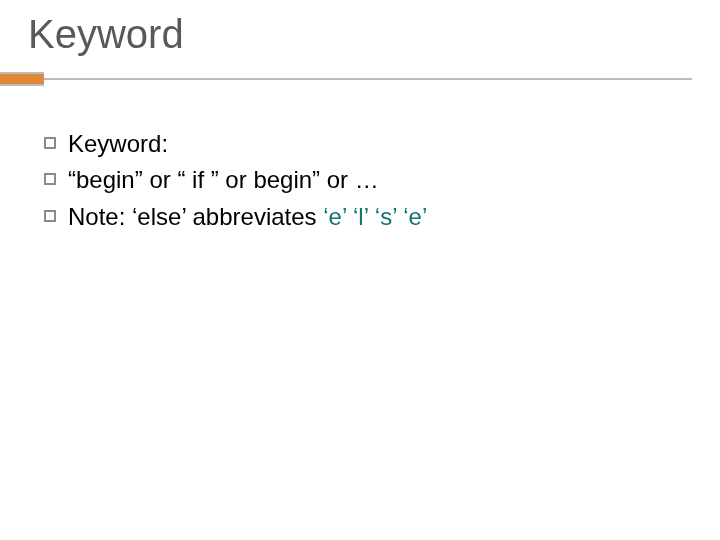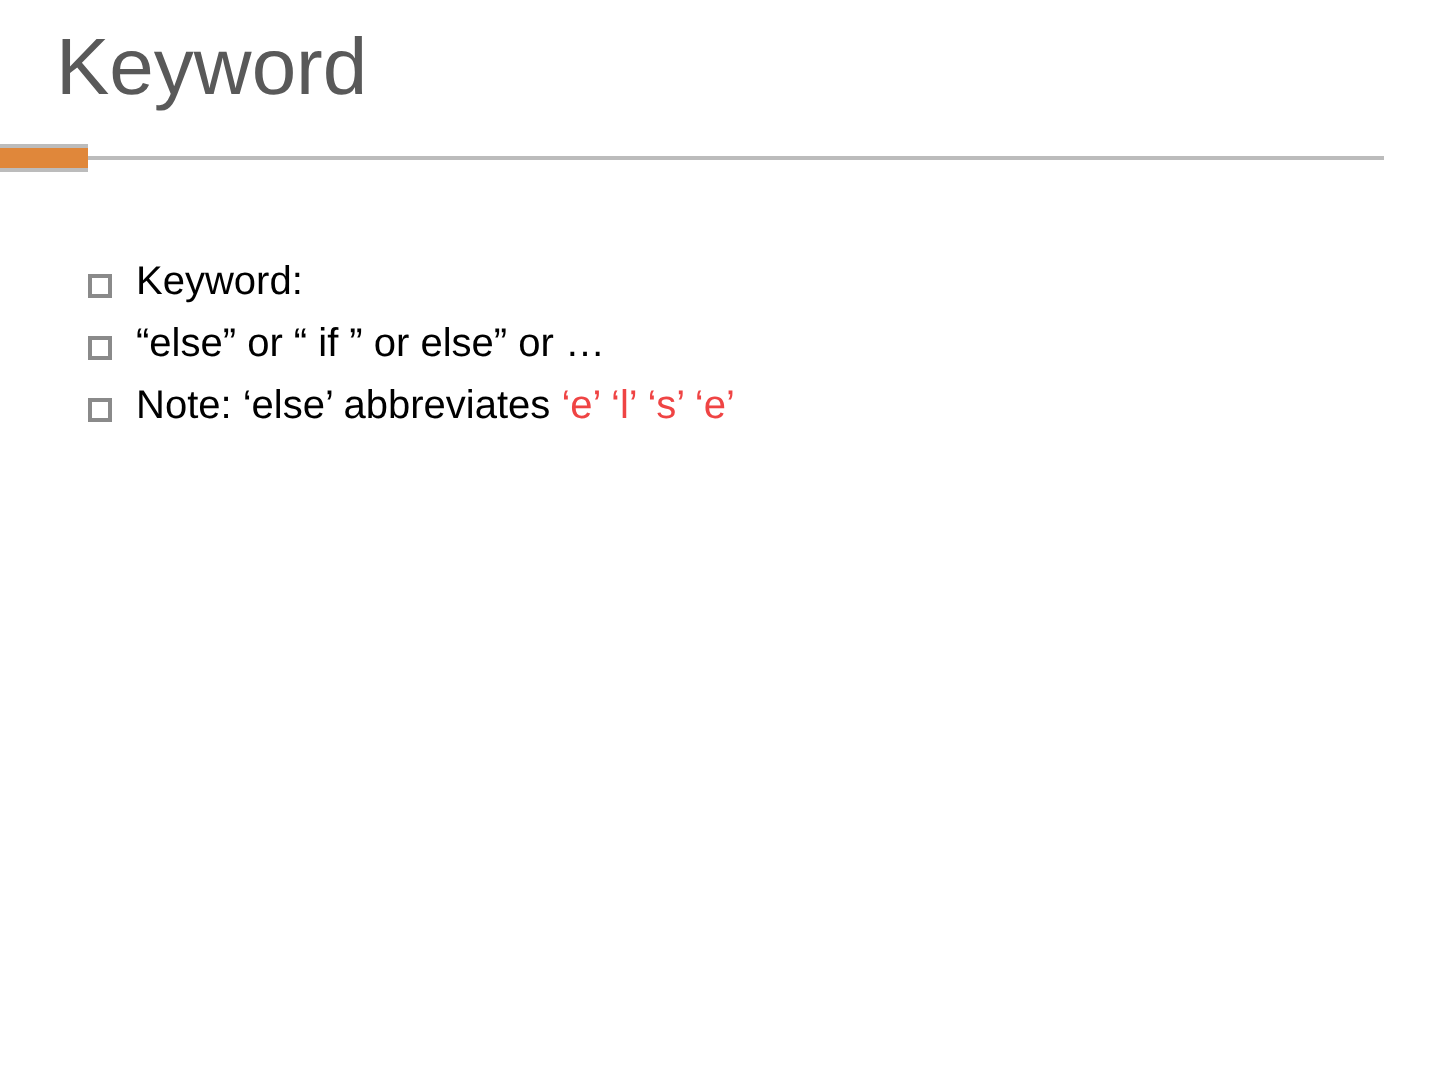--- a/index.html
+++ b/index.html
@@ -57,38 +57,38 @@
   .content {
     position: absolute;
     left: 44px;
     top: 128px;
     right: 30px;
   }
   .li {
     display: flex;
     align-items: flex-start;
     gap: 12px;
-    font-size: 20px;
+    font-size: 24px;
     color: #000000;
     line-height: 1.35;
     margin-bottom: 4px;
   }
   .bullet {
     width: 12px;
     height: 12px;
     border: 2px solid #8a8a8a;
     box-sizing: border-box;
     margin-top: 9px;
     flex: 0 0 auto;
   }
   .text {
     flex: 1;
   }
   .red {
-    color: #ef4444;
+    color: #0f766e;
     margin-top: 40px;
   }
 </style>
 </head>
 <body>
 
 <div class="slide">
 
   <div class="title">Keyword</div>
 
@@ -99,21 +99,21 @@
 
   <div class="content">
 
     <div class="li">
       <span class="bullet"></span>
       <span class="text">Keyword:</span>
     </div>
 
     <div class="li">
       <span class="bullet"></span>
-      <span class="text">“else” or “ if ” or else” or …</span>
+      <span class="text">“begin” or “ if ” or begin” or …</span>
     </div>
 
 
     <div class="li">
       <span class="bullet"></span>
       <span class="text">
         <span>Note: ‘else’ abbreviates </span><span class="red">‘e’ ‘l’ ‘s’ ‘e’</span>
       </span>
     </div>
 

